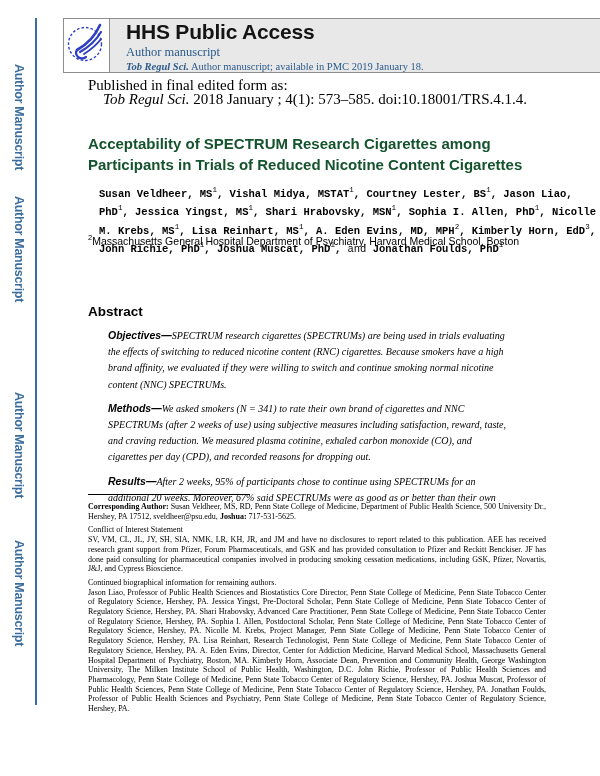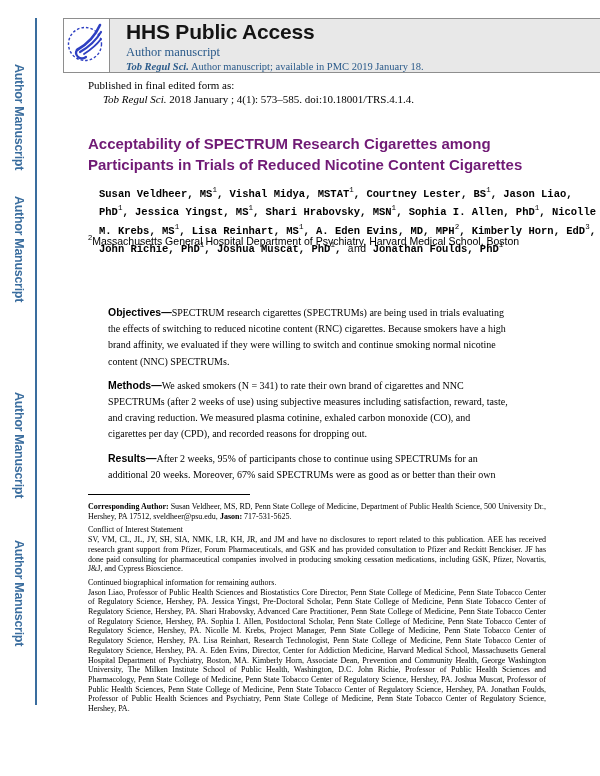--- a/index.html
+++ b/index.html
@@ -19,42 +19,42 @@
             border:1px solid #8e8e8e;box-sizing:border-box;display:flex;align-items:center;justify-content:center;}
   .banner-body{position:absolute;left:46px;top:0;right:0;height:55px;background:#e8e8e8;
                border:1px solid #8e8e8e;box-sizing:border-box;padding:1px 0 0 16px;}
   .brand{font-family:"Liberation Sans",sans-serif;font-weight:bold;font-size:21px;
          letter-spacing:-0.2px;color:#141414;line-height:24px;}
   .subtitle{font-size:12.5px;color:#2a5a8a;line-height:14px;margin-top:1px;}
   .availability{font-size:10.5px;color:#2a5a8a;line-height:12px;margin-top:2px;}
   .jrnl{font-style:italic;font-weight:bold;}
 
   
-  .published{position:absolute;left:88px;top:79px;font-size:11px;line-height:13.5px;}
+  .published{position:absolute;left:88px;top:79px;font-size:15px;line-height:13.5px;}
   .pub-cite{margin-left:15px;}
   .pub-cite .jrnl2{font-style:italic;font-weight:normal;}
 
   
   .title{position:absolute;left:88px;top:124px;width:505px;
          font-family:"Liberation Sans",sans-serif;font-weight:bold;font-size:15px;
-         line-height:20.5px;color:#701a75;}
+         line-height:20.5px;color:#14532d;}
   .authors{position:absolute;left:99px;top:172px;width:497px;
            font-family:Liberation Mono, monospace;font-weight:bold;font-size:10.5px;
            line-height:15px;}
   .authors sup{font-weight:normal;font-size:7.5px;}
   .authors .normal{font-weight:normal;}
   .affils{position:absolute;left:88px;top:231px;width:494px;
           font-family:"Liberation Sans",sans-serif;font-size:10.5px;line-height:14px;}
   .affils p{margin:0 0 9px 0;}
   .affils sup{font-size:7.5px;}
 
   
   .abstract{position:absolute;left:88px;top:304px;width:470px;}
   .abstract h2{font-family:"Liberation Sans",sans-serif;font-size:13.5px;margin:0 0 8px 0;}
-  .abs-p{margin:0 4px 7px 20px;width:402px;font-size:10px;line-height:16.2px;}
+  .abs-p{margin:0 4px 7px 20px;width:402px;font-size:10px;line-height:16.2px;font-style:italic;}
   .abs-p .lead{font-family:"Liberation Sans",sans-serif;font-weight:bold;font-size:10.5px;}
 
   
   .footnotes{position:absolute;left:88px;top:494px;width:458px;
              font-size:8px;line-height:9.7px;text-align:justify;}
   .fn-rule{width:162px;border-top:1px solid #000;margin:0 0 7px 0;}
   .fn{margin:0 0 4px 0;}
   .fn-head{font-weight:normal;margin:3px 0 0 0;}
 </style>
 </head>
@@ -101,35 +101,36 @@
     <div>Participants in Trials of Reduced Nicotine Content Cigarettes</div>
   </h1>
 
   <p class="authors" id="authors"><span>Susan Veldheer, MS</span><sup>1</sup>, <span>Vishal Midya, MSTAT</span><sup>1</sup>, <span>Courtney Lester, BS</span><sup>1</sup>, <span>Jason Liao, PhD</span><sup>1</sup>, <span>Jessica Yingst, MS</span><sup>1</sup>, <span>Shari Hrabovsky, MSN</span><sup>1</sup>, <span>Sophia I. Allen, PhD</span><sup>1</sup>, <span>Nicolle M. Krebs, MS</span><sup>1</sup>, <span>Lisa Reinhart, MS</span><sup>1</sup>, <span>A. Eden Evins, MD, MPH</span><sup>2</sup>, <span>Kimberly Horn, EdD</span><sup>3</sup>, <span>John Richie, PhD</span><sup>1</sup>, <span>Joshua Muscat, PhD</span><sup>1</sup>, <span class="normal">and </span><span>Jonathan Foulds, PhD</span><sup>1</sup></p>
 
   <div class="affils">
     <p><sup>2</sup><span>Massachusetts General Hospital Department of Psychiatry, Harvard Medical School, Boston</span></p>
   </div>
 
   <section class="abstract">
+    <h2>Abstract</h2>
     <p class="abs-p">
       <span class="lead"><span>Objectives</span><span>—</span></span><span>SPECTRUM research cigarettes (SPECTRUMs) are being used in trials evaluating the effects of switching to reduced nicotine content (RNC) cigarettes. Because smokers have a high brand affinity, we evaluated if they were willing to switch and continue smoking normal nicotine content (NNC) SPECTRUMs.</span>
     </p>
     <p class="abs-p">
       <span class="lead"><span>Methods</span><span>—</span></span><span>We asked smokers (N = 341) to rate their own brand of cigarettes and NNC SPECTRUMs (after 2 weeks of use) using subjective measures including satisfaction, reward, taste, and craving reduction. We measured plasma cotinine, exhaled carbon monoxide (CO), and cigarettes per day (CPD), and recorded reasons for dropping out.</span>
     </p>
     <p class="abs-p">
       <span class="lead"><span>Results</span><span>—</span></span><span>After 2 weeks, 95% of participants chose to continue using SPECTRUMs for an additional 20 weeks. Moreover, 67% said SPECTRUMs were as good as or better than their own</span>
     </p>
   </section>
 
   <footer class="footnotes">
     <div class="fn-rule"></div>
     <p class="fn">
-      <b>Corresponding Author:</b><span> Susan Veldheer, MS, RD, Penn State College of Medicine, Department of Public Health Science, 500 University Dr., Hershey, PA 17512, sveldheer@psu.edu, </span><b>Jason:</b><span> 717-531-5625.</span>
+      <b>Corresponding Author:</b><span> Susan Veldheer, MS, RD, Penn State College of Medicine, Department of Public Health Science, 500 University Dr., Hershey, PA 17512, sveldheer@psu.edu, </span><b>Joshua:</b><span> 717-531-5625.</span>
     </p>
     <p class="fn-head">Conflict of Interest Statement</p>
     <p class="fn">SV, VM, CL, JL, JY, SH, SIA, NMK, LR, KH, JR, and JM and have no disclosures to report related to this publication. AEE has received research grant support from Pfizer, Forum Pharmaceuticals, and GSK and has provided consultation to Pfizer and Reckitt Benckiser. JF has done paid consulting for pharmaceutical companies involved in producing smoking cessation medications, including GSK, Pfizer, Novartis, J&amp;J, and Cypress Bioscience.</p>
     <p class="fn-head">Continued biographical information for remaining authors.</p>
     <p class="fn">Jason Liao, Professor of Public Health Sciences and Biostatistics Core Director, Penn State College of Medicine, Penn State Tobacco Center of Regulatory Science, Hershey, PA. Jessica Yingst, Pre-Doctoral Scholar, Penn State College of Medicine, Penn State Tobacco Center of Regulatory Science, Hershey, PA. Shari Hrabovsky, Advanced Care Practitioner, Penn State College of Medicine, Penn State Tobacco Center of Regulatory Science, Hershey, PA. Sophia I. Allen, Postdoctoral Scholar, Penn State College of Medicine, Penn State Tobacco Center of Regulatory Science, Hershey, PA. Nicolle M. Krebs, Project Manager, Penn State College of Medicine, Penn State Tobacco Center of Regulatory Science, Hershey, PA. Lisa Reinhart, Research Technologist, Penn State College of Medicine, Penn State Tobacco Center of Regulatory Science, Hershey, PA. A. Eden Evins, Director, Center for Addiction Medicine, Harvard Medical School, Massachusetts General Hospital Department of Psychiatry, Boston, MA. Kimberly Horn, Associate Dean, Prevention and Community Health, George Washington University, The Milken Institute School of Public Health, Washington, D.C. John Richie, Professor of Public Health Sciences and Pharmacology, Penn State College of Medicine, Penn State Tobacco Center of Regulatory Science, Hershey, PA. Joshua Muscat, Professor of Public Health Sciences, Penn State College of Medicine, Penn State Tobacco Center of Regulatory Science, Hershey, PA. Jonathan Foulds, Professor of Public Health Sciences and Psychiatry, Penn State College of Medicine, Penn State Tobacco Center of Regulatory Science, Hershey, PA.</p>
   </footer>
 
 </div>
 
 </body></html>

